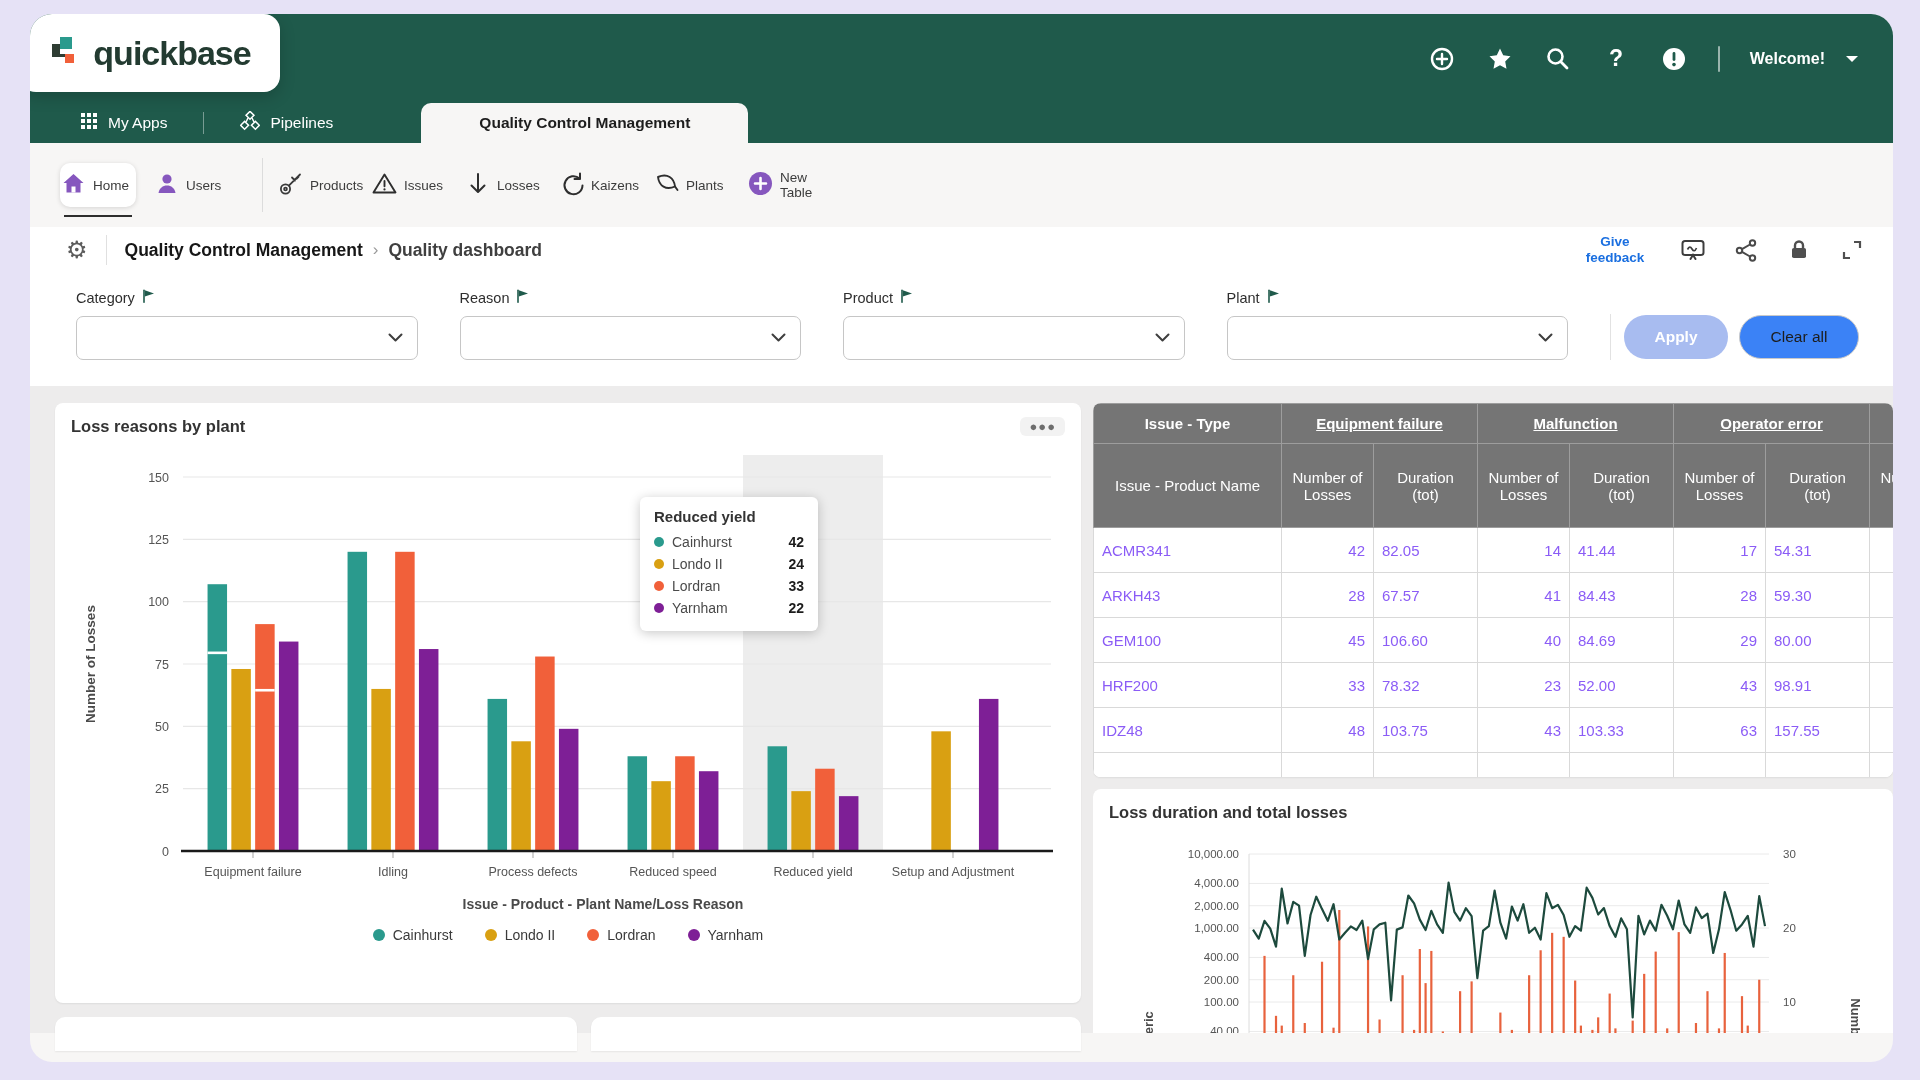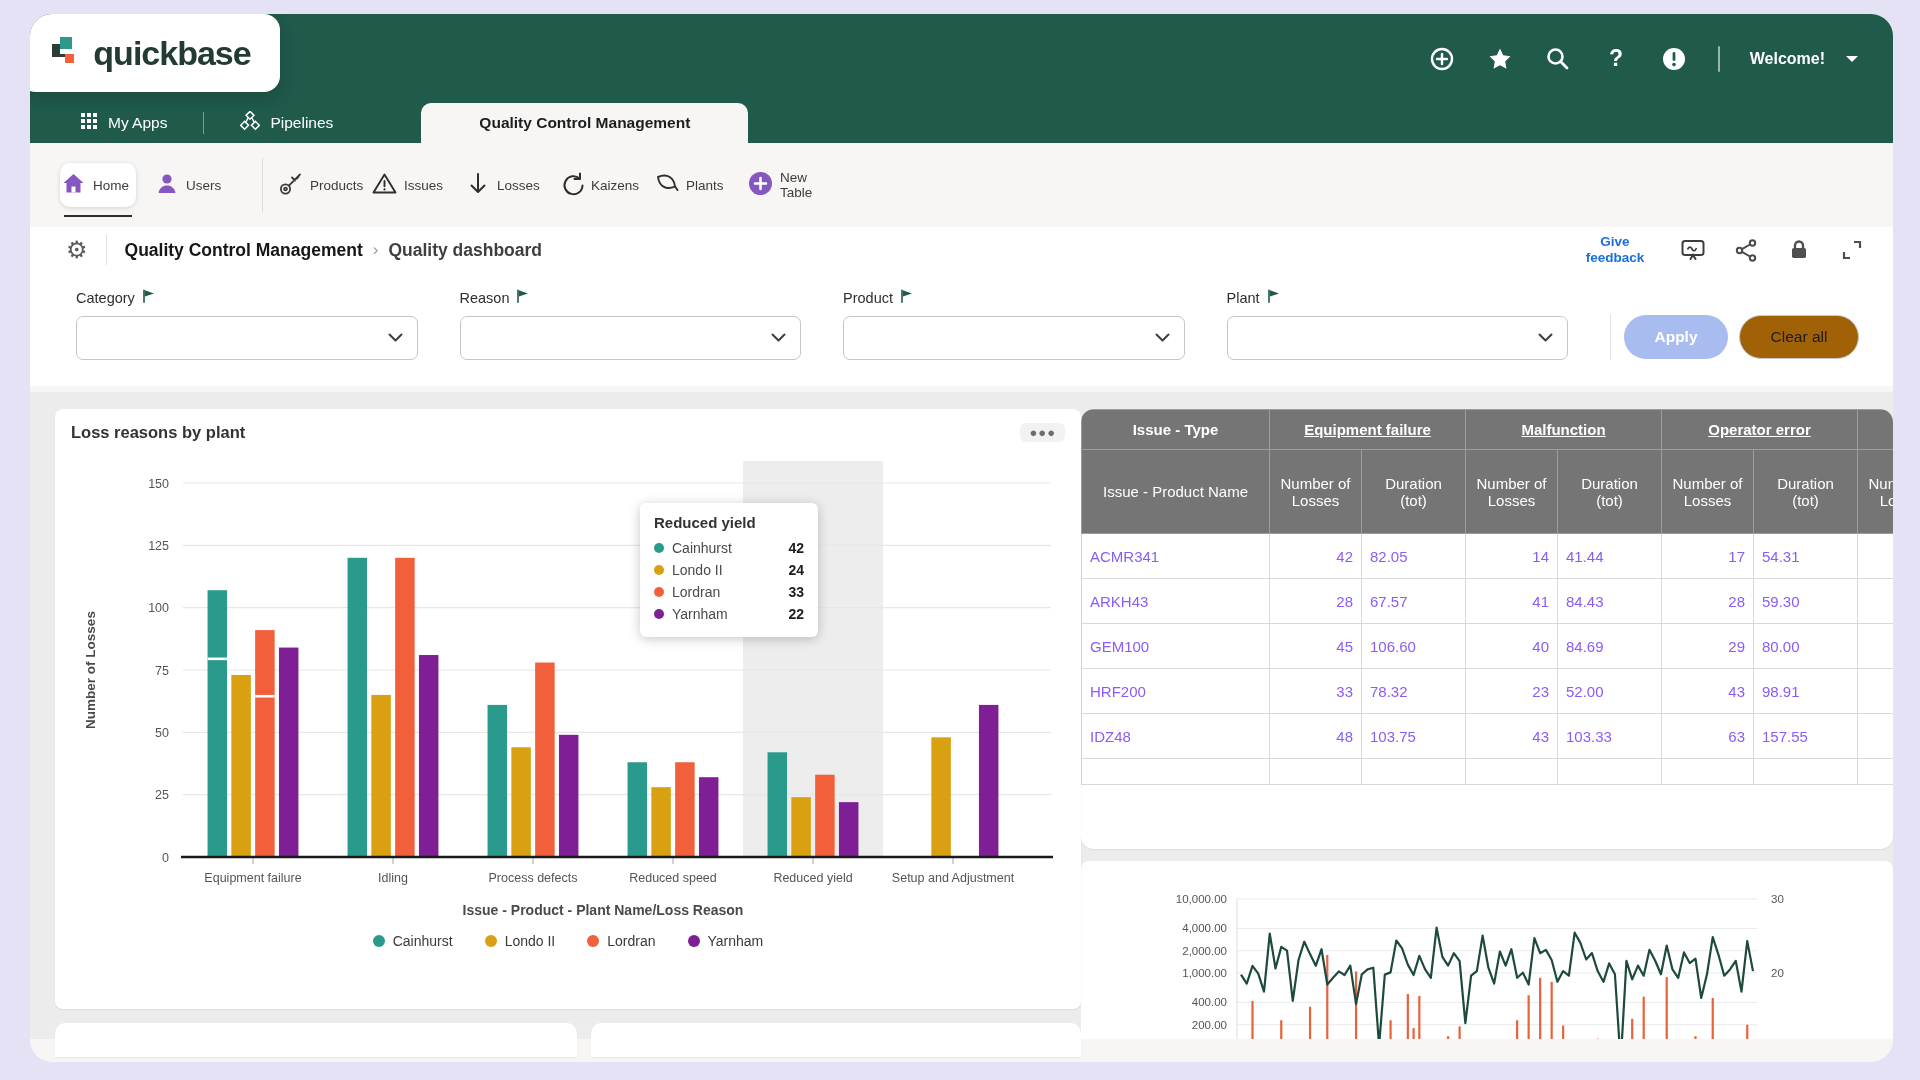--- a/index.html
+++ b/index.html
@@ -44,24 +44,24 @@
   
   .filters { background:#fff; display:flex; align-items:flex-end; gap:42px; padding:16px 20px 26px 46px; }
   .fgroup { width:348px; display:flex; flex-direction:column; gap:10px; }
   .flabel { display:flex; align-items:center; gap:7px; font-size:14.5px; color:#2e2e2e; }
   .fdrop { position:relative; height:44px; border:1px solid #c6c6c6; border-radius:7px; background:#fff; cursor:pointer; }
   .fdrop svg { position:absolute; right:14px; top:16px; }
   .factions { margin-left:auto; display:flex; align-items:center; gap:11px; padding-right:14px; }
   .fdivider { width:1px; height:46px; background:#e2e2e2; margin-right:2px; }
   .btn { height:44px; border-radius:22px; font-size:15.5px; font-weight:600; border:none; cursor:pointer; font-family:inherit; }
   .btn-apply { width:104px; background:#a8bcf0; color:#fff; }
-  .btn-clear { width:120px; background:#a16207; color:#1d1d1d; border:1px solid #c9c9c9; font-weight:500; }
-
-  
-  .dashboard { background:#edecec; height:647px; display:flex; gap:0; padding:17px 0 0 25px;margin-top:6px; }
+  .btn-clear { width:120px; background:#3b82f6; color:#1d1d1d; border:1px solid #c9c9c9; font-weight:500; }
+
+  
+  .dashboard { background:#edecec; height:647px; display:flex; gap:12px; padding:17px 0 0 25px; }
   .dash-left { width:1026px; flex:0 0 1026px; }
   .dash-right { flex:1; min-width:0; overflow:hidden; }
   .card { background:#fff; border-radius:8px; box-shadow:0 1px 2px rgba(0,0,0,.07); }
 
   .chart-card { position:relative; height:600px; padding:14px 16px; }
   .card-head { display:flex; align-items:flex-start; height:30px; }
   .card-title { font-size:16.5px; font-weight:700; color:#333; }
   .more-btn { margin-left:auto; background:#f2f2f2; border:none; border-radius:6px; color:#6d6d6d; font-size:13px; letter-spacing:1px; padding:3px 9px; cursor:pointer; line-height:1; }
   .legend { display:flex; justify-content:center; gap:32px; margin-top:6px; }
   .legend-item { display:flex; align-items:center; gap:8px; font-size:14px; color:#3a3a3a; }
@@ -72,21 +72,21 @@
   .tt-title { font-size:15px; font-weight:700; color:#333; margin-bottom:6px; }
   .tt-row { display:flex; align-items:center; gap:8px; font-size:14px; color:#4a4a4a; height:22px; }
   .tt-dot { width:10px; height:10px; border-radius:50%; flex:0 0 10px; }
   .tt-val { margin-left:auto; color:#1c1c1c; font-weight:600; }
 
   .stub-row { display:flex; gap:14px; margin-top:14px; }
   .stub { height:34px; background:#fff; border-radius:10px 10px 0 0; box-shadow:0 1px 2px rgba(0,0,0,.07); }
   .stub1 { width:522px; } .stub2 { width:490px; }
 
   
-  .table-card { height:440px; overflow:hidden; border-radius:13px; }
+  .table-card { height:374px; overflow:hidden; border-radius:8px; }
   table.qb { border-collapse:collapse; table-layout:fixed; width:972px; font-size:15px; background:#fff; }
   table.qb th { background:#757575; color:#fff; font-weight:600; border:1px solid #9d9d9d; padding:4px 8px; text-align:center; }
   table.qb th.typehead { text-decoration:underline; cursor:pointer; height:40px; }
   table.qb th.corner { height:40px; }
   table.qb tr.subhead th { height:84px; font-weight:500; }
   table.qb td { border:1px solid #d9d9d9; height:45px; background:#fff; padding:0 8px; color:#8b5cf6; }
   td.prod { color:#2273d1; padding-left:11px; cursor:pointer; }
   td.num { color:#2273d1; text-align:right; cursor:pointer; }
   td.dur { text-align:left; }
   tr.partial td { height:26px; }
@@ -545,20 +545,21 @@
                     <td></td>
                     <td></td>
                     <td></td>
                     <td></td>
                   </tr>
                 </tbody>
               </table>
             </div>
         </div>
         <div class="card chart2-card">
+          <span class="card-title">Loss duration and total losses</span>
           <svg id="dualChart" width="768" height="240" viewBox="0 0 768 240">
               <line x1="140" y1="24" x2="660" y2="24" stroke="#eaeaea" stroke-width="1"></line>
               <text x="130" y="28" text-anchor="end" font-size="11.5" fill="#555">10,000.00</text>
               <line x1="140" y1="53.447560641730774" x2="660" y2="53.447560641730774" stroke="#eaeaea" stroke-width="1"></line>
               <text x="130" y="57.447560641730774" text-anchor="end" font-size="11.5" fill="#555">4,000.00</text>
               <line x1="140" y1="75.72378032086539" x2="660" y2="75.72378032086539" stroke="#eaeaea" stroke-width="1"></line>
               <text x="130" y="79.72378032086539" text-anchor="end" font-size="11.5" fill="#555">2,000.00</text>
               <line x1="140" y1="98" x2="660" y2="98" stroke="#eaeaea" stroke-width="1"></line>
               <text x="130" y="102" text-anchor="end" font-size="11.5" fill="#555">1,000.00</text>
               <line x1="140" y1="127.44756064173077" x2="660" y2="127.44756064173077" stroke="#eaeaea" stroke-width="1"></line>

